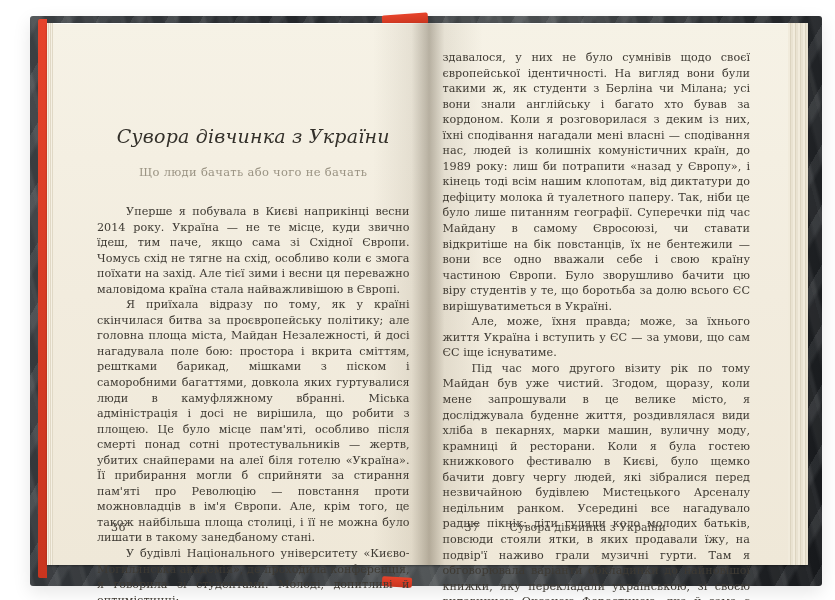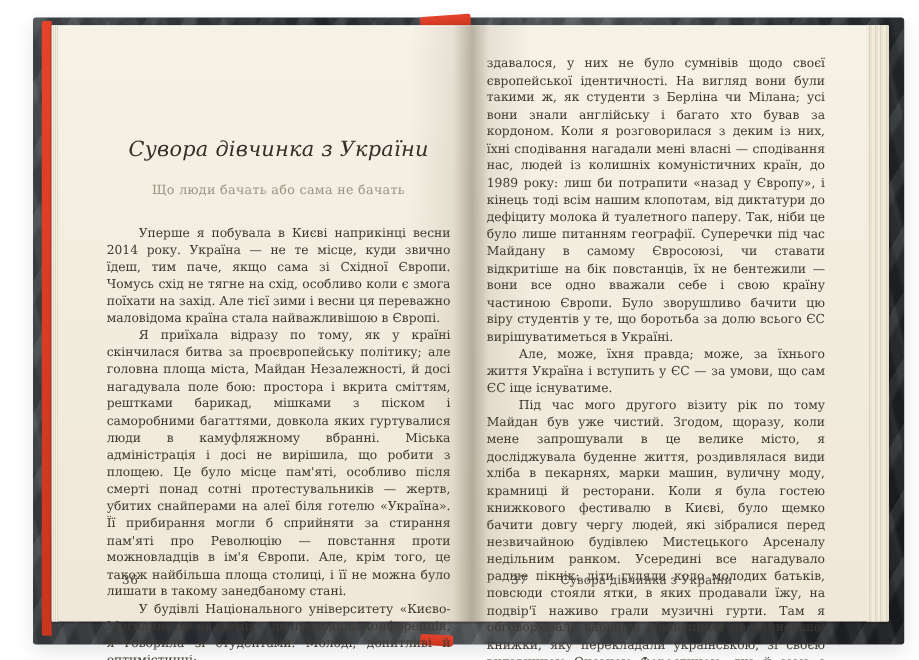--- a/index.html
+++ b/index.html
@@ -101,21 +101,21 @@
     <div class="red-stripe-left" style="background: linear-gradient(rgb(230, 67, 43) 0%, rgb(201, 53, 31) 100%);"></div>
     <div class="red-ribbon-top" style="background: linear-gradient(rgb(230, 67, 43) 0%, rgb(201, 53, 31) 100%);"></div>
     <div class="red-ribbon-bottom" style="background: linear-gradient(rgb(230, 67, 43) 0%, rgb(201, 53, 31) 100%);"></div>
 
     <div class="pages">
       <div class="page-edges-left"></div>
 
       <div class="page left">
         <div class="text-col left-col">
           <div class="chapter-title">Сувора дівчинка з України</div>
-          <div class="chapter-subtitle">Що люди бачать або сама не бачать</div>
+          <div class="chapter-subtitle">Що люди бачать або чого не бачать</div>
           <div class="body-text left-body">
             <p>Уперше я побувала в Києві наприкінці весни 2014 року. Україна — не те місце, куди звично їдеш, тим паче, якщо сама зі Східної Європи. Чомусь схід не тягне на схід, особливо коли є змога поїхати на захід. Але тієї зими і весни ця переважно маловідома країна стала найважливішою в Європі.</p>
             <p>Я приїхала відразу по тому, як у країні скінчилася битва за проєвропейську політику; але головна площа міста, Майдан Незалежності, й досі нагадувала поле бою: простора і вкрита сміттям, рештками барикад, мішками з піском і саморобними багаттями, довкола яких гуртувалися люди в камуфляжному вбранні. Міська адміністрація і досі не вирішила, що робити з площею. Це було місце пам'яті, особливо після смерті понад сотні протестувальників — жертв, убитих снайперами на алеї біля готелю «Україна». Її прибирання могли б сприйняти за стирання пам'яті про Революцію — повстання проти можновладців в ім'я Європи. Але, крім того, це також найбільша площа столиці, і її не можна було лишати в такому занедбаному стані.</p>
             <p>У будівлі Національного університету «Києво-Могилянська академія», де проходила конференція, я говорила зі студентами. Молоді, допитливі й оптимістичні:</p>
           </div>
           <div class="folio-row left-folio">
             <span class="num">36</span>
           </div>
         </div>
       </div>

